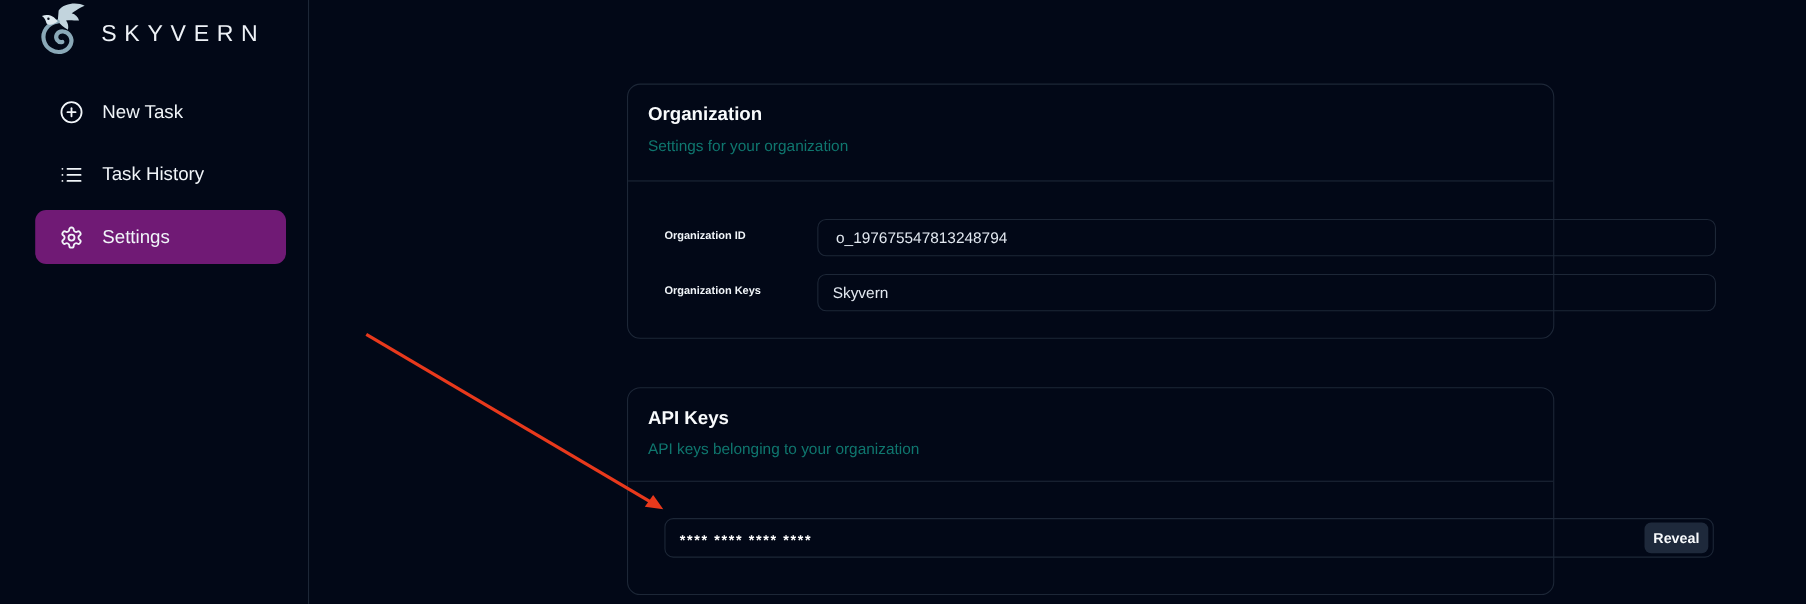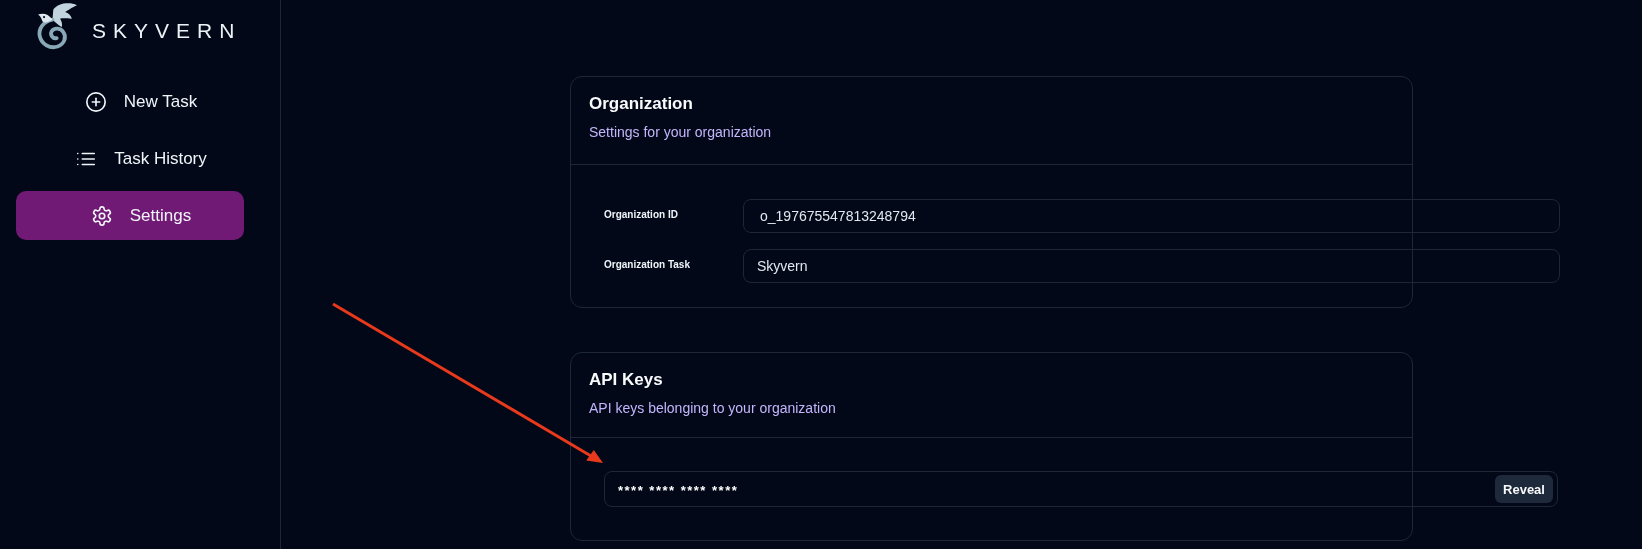--- a/index.html
+++ b/index.html
@@ -20,42 +20,41 @@
   }
   .brand {
     position:absolute; left:28px; top:2px; height:56px;
     display:flex; align-items:center; gap:10px;
   }
   .brand-name {
     font-size:21px; letter-spacing:7px; font-weight:500; color:#eef2f7;
     padding-top:2px;
   }
   .nav-item {
-    position:absolute; left:16px; width:228px; height:49px;
+    position:absolute; left:32px; width:228px; height:49px;
     border-radius:10px;
     display:flex; align-items:center; gap:17px;
     padding-left:22px;
     font-size:17px; color:#f1f5f9;
     cursor:pointer;
-    justify-content:center;
   }
   .nav-item.active { background:#701a75; }
   .nav-icon { width:22px; height:22px; display:flex; align-items:center; }
   .nav-icon svg { width:22px; height:22px; stroke:#f1f5f9; fill:none; stroke-width:1.8; stroke-linecap:round; stroke-linejoin:round; }
 
   
   .card {
     position:absolute; left:570px; width:843px;
     border:1px solid #1d2737; border-radius:12px;
     background:#020817;
   }
   .card-org { top:76px;  height:232px; }
   .card-api { top:352px; height:189px;padding-left:16px; }
   .card-title    { position:absolute; left:18px; top:17px; font-size:17px; font-weight:700; color:#f8fafc; }
-  .card-subtitle { position:absolute; left:18px; top:47px; font-size:14px; color:#c4b5fd; }
+  .card-subtitle { position:absolute; left:18px; top:47px; font-size:14px; color:#0f766e; }
   .card-divider  { position:absolute; left:0; right:0; height:1px; background:#1d2737; }
   .card-org .card-divider { top:87px; }
   .card-api .card-divider { top:84px; }
 
   .field-label {
     position:absolute; left:33px;
     font-size:10px; font-weight:700; color:#f1f5f9;
   }
   .field-input {
     position:absolute; left:172px; width:817px; height:34px;
@@ -149,21 +148,21 @@
 </div>
 
 <div class="card card-org">
   <div class="card-title">Organization</div>
   <div class="card-subtitle">Settings for your organization</div>
   <div class="card-divider"></div>
 
   <label class="field-label row1-label">Organization ID</label>
   <input class="field-input row1-input" type="text" readonly="" value="o_197675547813248794" style="">
 
-  <label class="field-label row2-label">Organization Task</label>
+  <label class="field-label row2-label">Organization Keys</label>
   <input class="field-input row2-input" type="text" readonly="" value="Skyvern" style="">
 </div>
 
 <div class="card card-api">
   <div class="card-title">API Keys</div>
   <div class="card-subtitle">API keys belonging to your organization</div>
   <div class="card-divider"></div>
 
   <div class="apikey-box">
     <span class="apikey-mask">**** **** **** ****</span>

